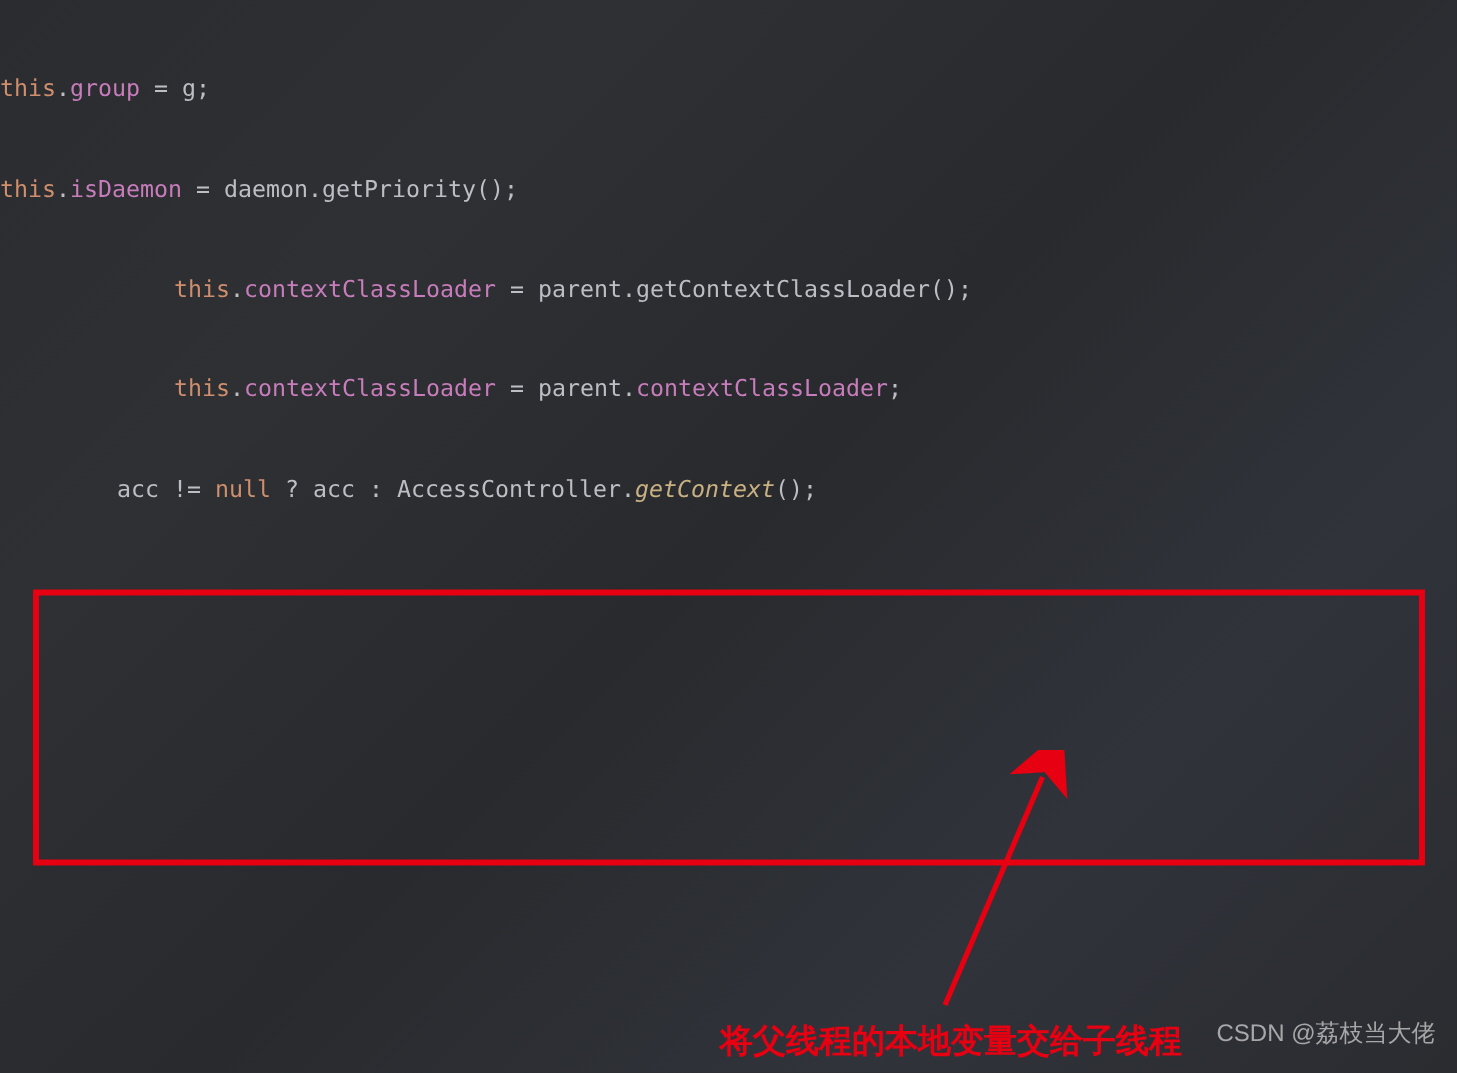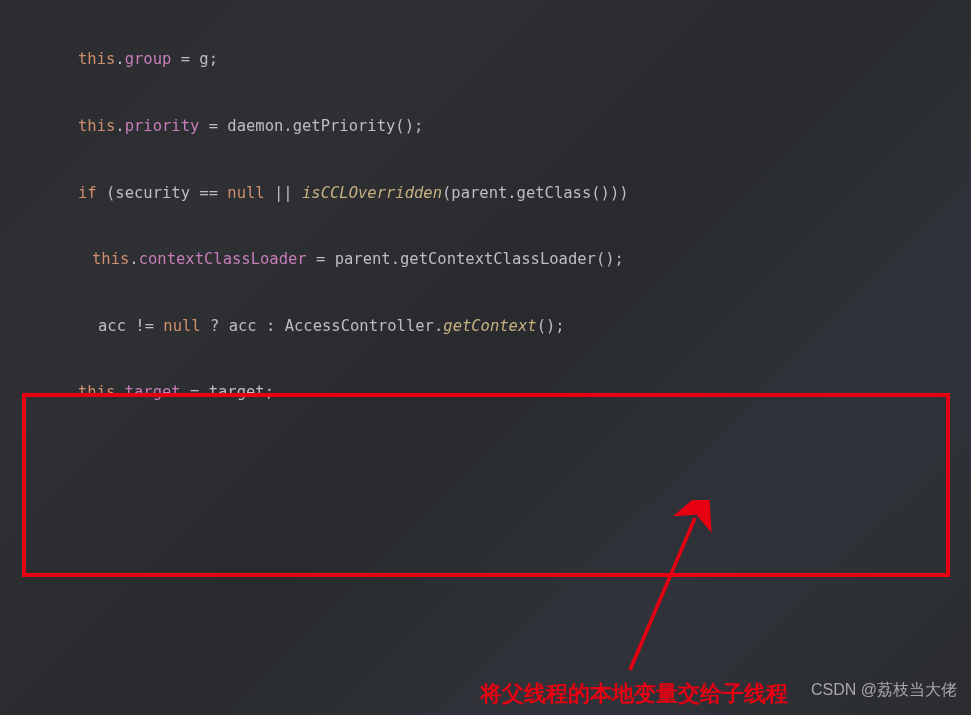--- a/index.html
+++ b/index.html
@@ -13,23 +13,23 @@
     line-height: 2.15;
     color: #bcbec4;
     position: relative;
     overflow: hidden;
   }
   .code-area {
     padding: 10px 0 0 0;
     white-space: pre;
     position: relative;
   }
-  .line { display: block; padding-left: 78px; }
-  .indent1 { padding-left: 92px; }
-  .indent2 { padding-left: 78px; margin-left: 20px; }
+  .line { display: block; }
+  .indent1 { padding-left: 116px; }
+  .indent2 { padding-left: 78px; }
   .kw { color: #cf8e6d; }
   .this { color: #cf8e6d; }
   .null { color: #cf8e6d; }
   .method { color: #c8b082; font-style: italic; }
   .field { color: #c77dbb; }
   .redbox {
     position: absolute;
     left: 22px;
     top: 393px;
     width: 928px;
@@ -60,25 +60,24 @@
     font-family: "Microsoft YaHei", sans-serif;
     font-size: 16px;
     opacity: 0.75;
   }
 </style>
 </head>
 <body>
 
 <div class="code-area">
 <span class="line"><span class="this">this</span><span>.</span><span class="field">group</span><span> = g;</span></span>
-<span class="line"><span class="this">this</span><span>.</span><span class="field">priority</span><span> = daemon.getPriority();</span></span>
-<span class="line"><span class="kw">if</span><span> (security == </span><span class="null">null</span><span> || </span><span class="method">isCCLOverridden</span><span>(parent.getClass()))</span></span>
+<span class="line"><span class="this">this</span><span>.</span><span class="field">isDaemon</span><span> = daemon.getPriority();</span></span>
 <span class="line indent1"><span class="this">this</span><span>.</span><span class="field">contextClassLoader</span><span> = parent.getContextClassLoader();</span></span>
+<span class="line indent1"><span class="this">this</span><span>.</span><span class="field">contextClassLoader</span><span> = parent.</span><span class="field">contextClassLoader</span><span>;</span></span>
 <span class="line indent2"><span>acc != </span><span class="null">null</span><span> ? acc : AccessController.</span><span class="method">getContext</span><span>();</span></span>
-<span class="line"><span class="this">this</span><span>.</span><span class="field">target</span><span> = target;</span></span>
 <span class="line"></span>
 
 
 
 
 
 
 
 
 

